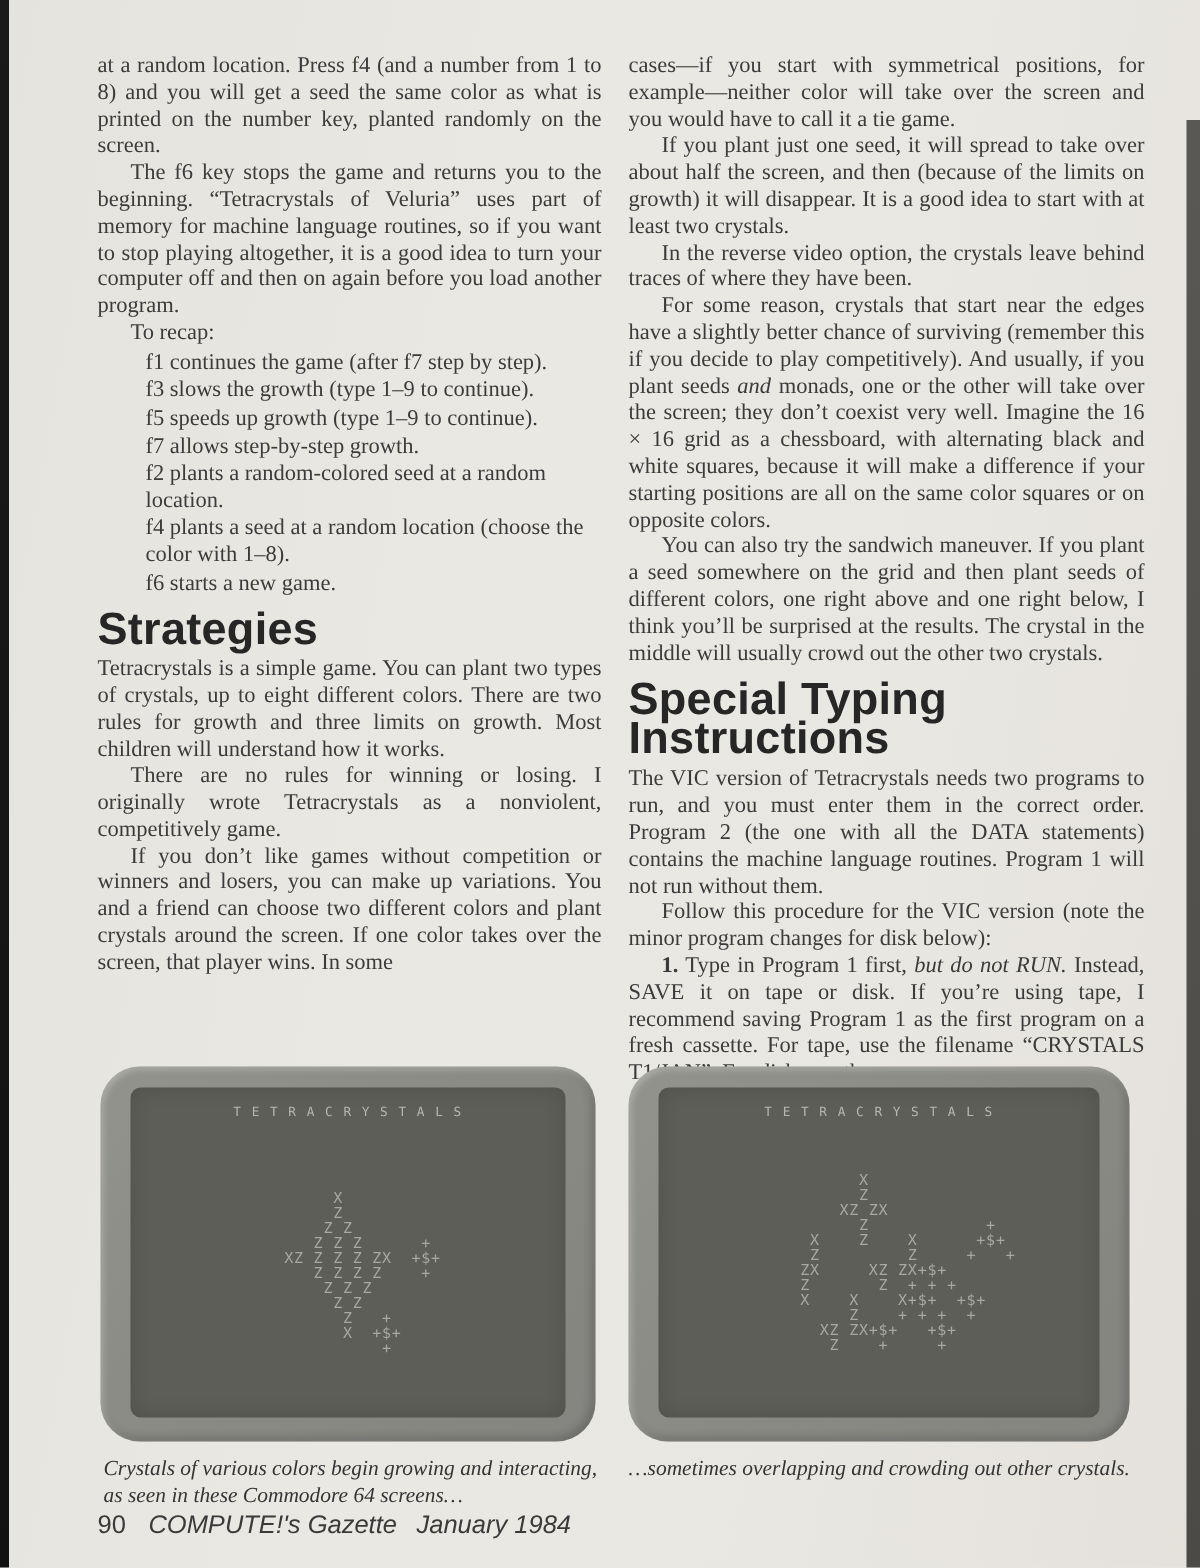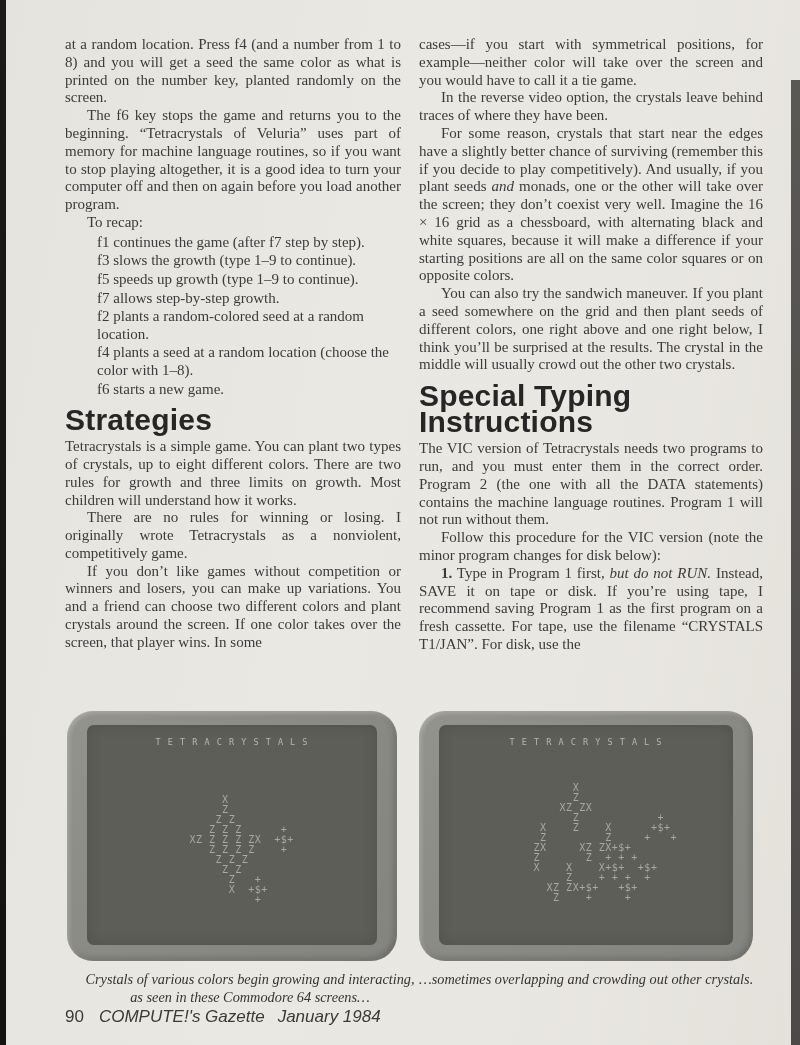--- a/index.html
+++ b/index.html
@@ -68,21 +68,21 @@
     font-size:10px; line-height:10px; letter-spacing:0.5px;
     color:#a9a9a0; white-space:pre;
   }
   .art-left  { left:96px; top:70px; }
   .art-right { left:88px; top:58px; }
 
   .caption {
     position:absolute; top:971px;
     font-style:italic; font-size:14.3px; line-height:17.6px; color:#343434;
   }
-  .caption-left  { left:79px;  width:342px;text-align:center; }
+  .caption-left  { left:69px;  width:342px; }
   .caption-right { left:419px; width:345px; }
 
   .footer {
     position:absolute; left:65px; top:1007px;
     font-family:"Liberation Sans", sans-serif;
     font-size:17px; color:#3a3a3a;
   }
   .footer .num { margin-right:15px; }
   .footer .mag { font-style:italic; margin-right:13px; }
   .footer .issue { font-style:italic; }
@@ -108,20 +108,21 @@
       <p class="recap-item">f6 starts a new game.</p>
     </div>
     <h2 class="heading">Strategies</h2>
     <p class="body">Tetracrystals is a simple game. You can plant two types of crystals, up to eight different colors. There are two rules for growth and three limits on growth. Most children will understand how it works.</p>
     <p class="body indent">There are no rules for winning or losing. I originally wrote Tetracrystals as a nonviolent, competitively game.</p>
     <p class="body indent">If you don’t like games without competition or winners and losers, you can make up variations. You and a friend can choose two different colors and plant crystals around the screen. If one color takes over the screen, that player wins. In some</p>
   </section>
 
   <section class="col col-right">
     <p class="body">cases—if you start with symmetrical positions, for example—neither color will take over the screen and you would have to call it a tie game.</p>
+    <p class="body indent">If you plant just one seed, it will spread to take over about half the screen, and then (because of the limits on growth) it will disappear. It is a good idea to start with at least two crystals.</p>
     <p class="body indent">In the reverse video option, the crystals leave behind traces of where they have been.</p>
     <p class="body indent"><span>For some reason, crystals that start near the edges have a slightly better chance of surviving (remember this if you decide to play competitively). And usually, if you plant seeds </span><span class="em">and</span><span> monads, one or the other will take over the screen; they don’t coexist very well. Imagine the 16 × 16 grid as a chessboard, with alternating black and white squares, because it will make a difference if your starting positions are all on the same color squares or on opposite colors.</span></p>
     <p class="body indent">You can also try the sandwich maneuver. If you plant a seed somewhere on the grid and then plant seeds of different colors, one right above and one right below, I think you’ll be surprised at the results. The crystal in the middle will usually crowd out the other two crystals.</p>
     <h2 class="heading">Special Typing Instructions</h2>
     <p class="body">The VIC version of Tetracrystals needs two programs to run, and you must enter them in the correct order. Program 2 (the one with all the DATA statements) contains the machine language routines. Program 1 will not run without them.</p>
     <p class="body indent">Follow this procedure for the VIC version (note the minor program changes for disk below):</p>
     <p class="body step"><b class="stepnum">1.</b><span> Type in Program 1 first, </span><span class="em">but do not RUN.</span><span> Instead, SAVE it on tape or disk. If you’re using tape, I recommend saving Program 1 as the first program on a fresh cassette. For tape, use the filename “CRYSTALS T1/JAN”. For disk, use the</span></p>
   </section>
 
   <div class="monitor monitor-left">

